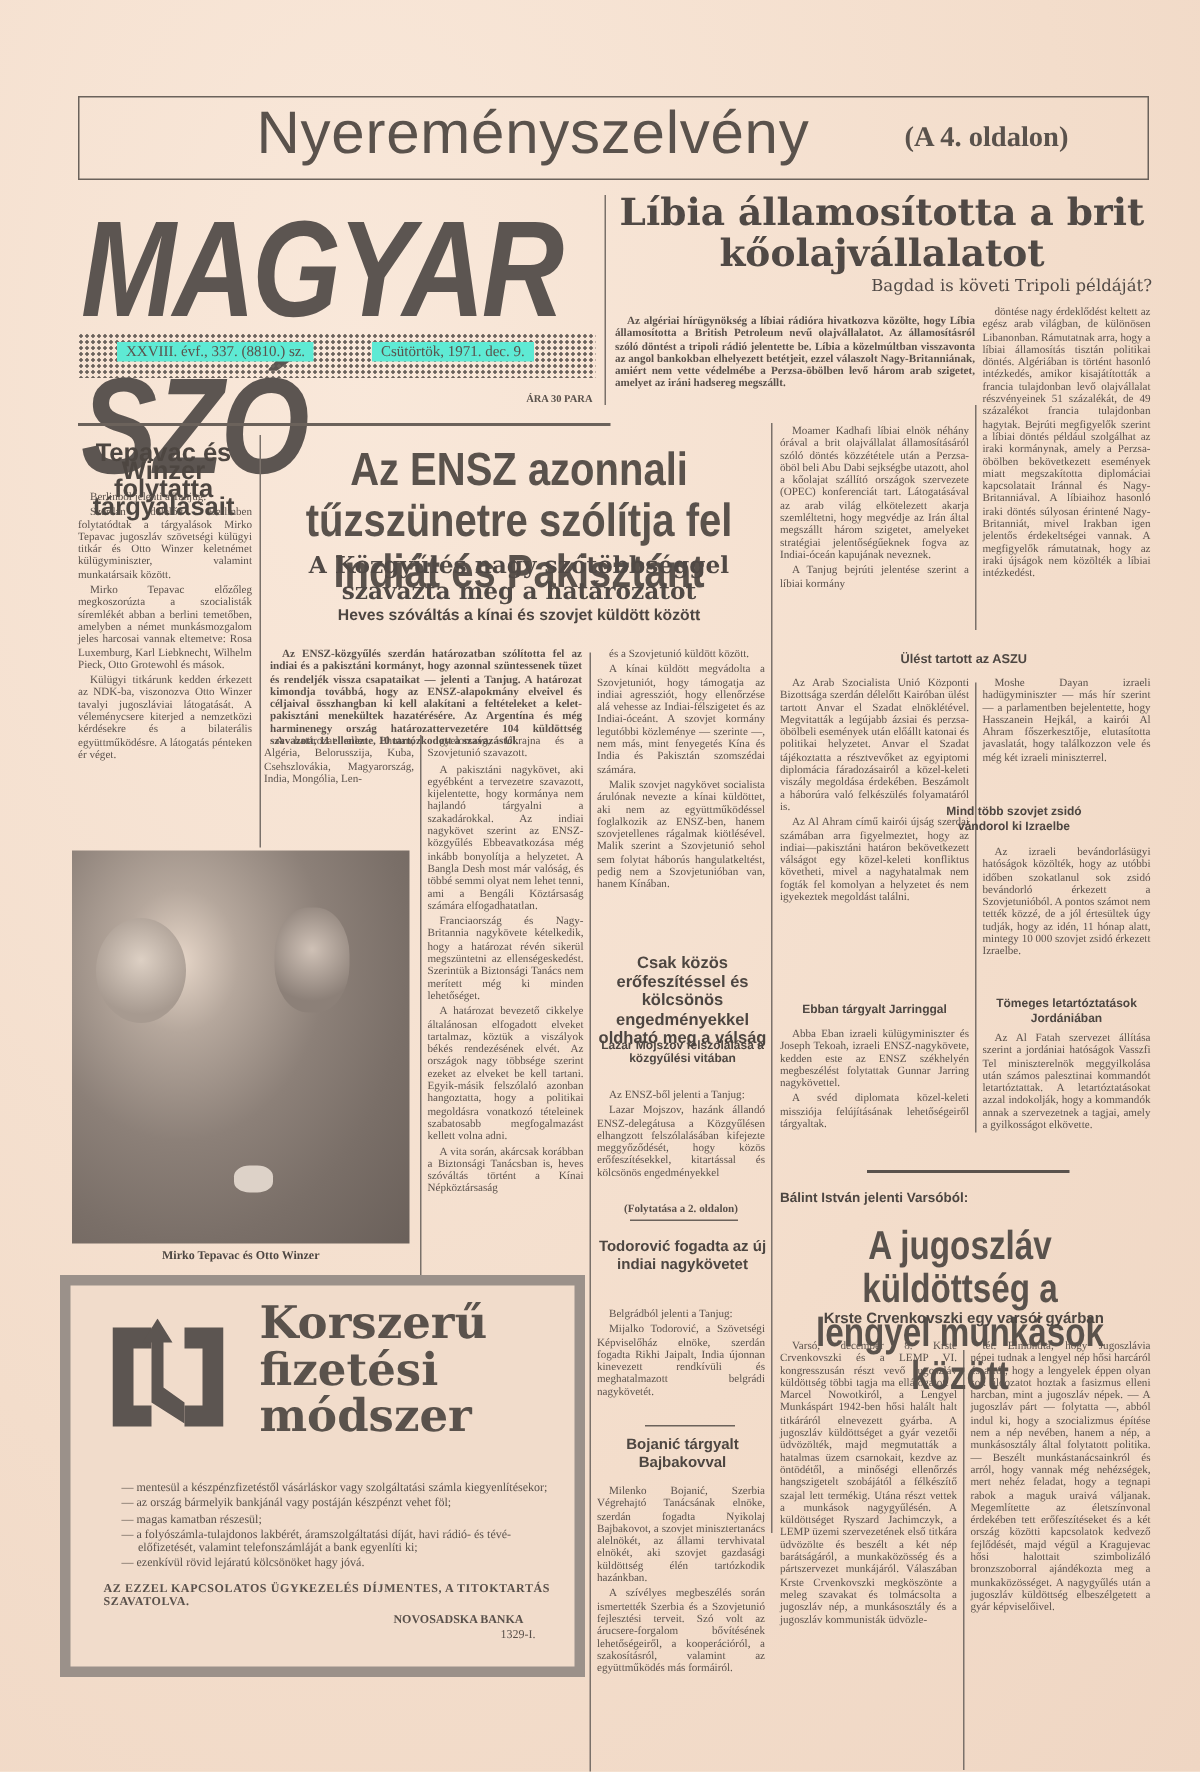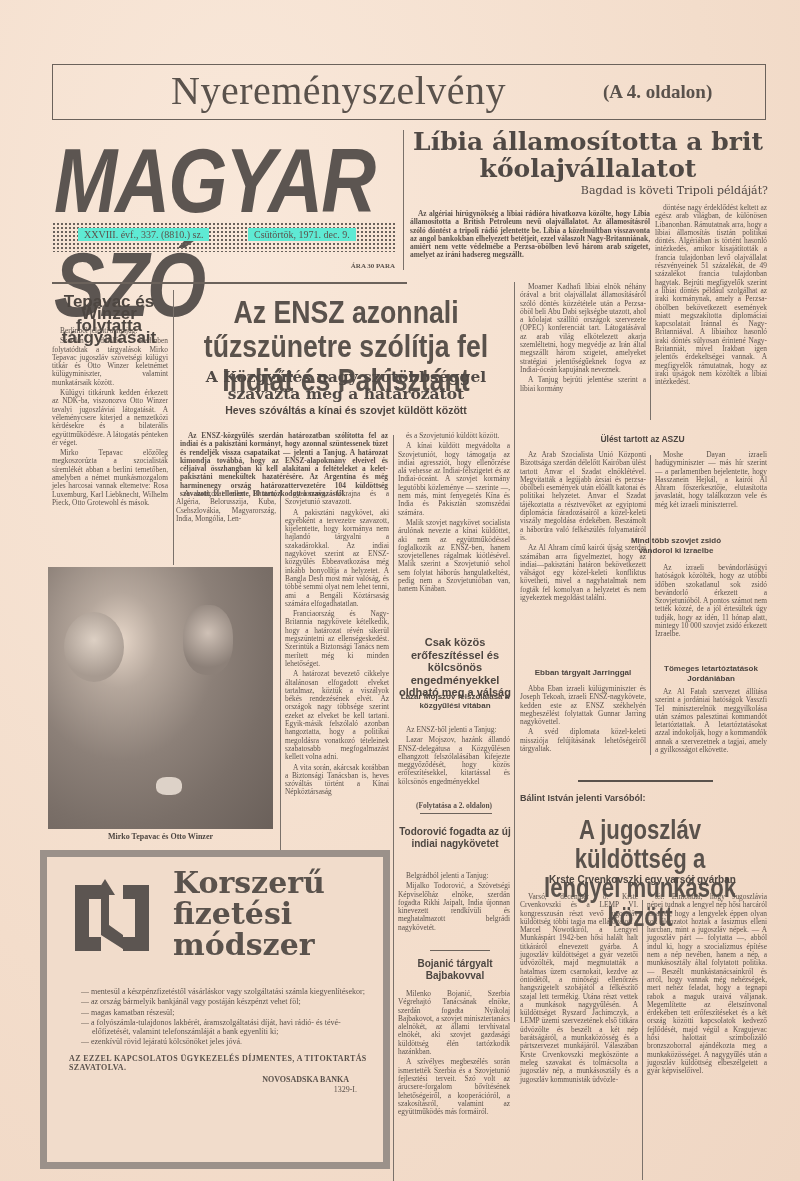--- a/index.html
+++ b/index.html
@@ -9,21 +9,21 @@
     font-family: "Liberation Serif", serif;
     color: #4a413b;
     position: relative;
   }
   .paper { position: absolute; inset: 0; background:
     radial-gradient(ellipse at 30% 20%, #f9e8da 0%, #f3ddcb 60%, #efd6c3 100%); }
   .abs { position: absolute; }
 
   
   .banner { left: 52px; top: 64px; width: 714px; height: 56px; border: 1.5px solid #6b625b; }
-  .banner-title { position: absolute; left: 118px; top: 2px; font-family: Liberation Serif, serif;
+  .banner-title { position: absolute; left: 118px; top: 2px; font-family: Liberation Sans, sans-serif;
     font-size: 40px; color: #5a524c; letter-spacing: 0.5px; }
   .banner-sub { position: absolute; left: 550px; top: 16px; font-family: "Liberation Serif", serif;
     font-weight: bold; font-size: 19px; color: #5a524c; }
 
   
   .mast { left: 52px; top: 128px; width: 345px; height: 140px; }
   .mast-logo { position: absolute; left: 2px; top: 0; font-family: "Liberation Sans", sans-serif;
     font-weight: 900; font-size: 76px; font-style: italic; color: #5c5551; letter-spacing: -2px;
     transform: scaleY(1.2); transform-origin: top left; }
   .mast-strip { position: absolute; left: 0; top: 94px; width: 345px; height: 30px;
@@ -60,21 +60,21 @@
 
   .photo { left: 48px; top: 567px; width: 225px; height: 262px;
     background: radial-gradient(ellipse at 32% 28%, #e6d6c8 0%, #b5a79c 18%, #8c8078 45%, #7a6f68 70%, #6a605a 100%); }
   .photo .p1 { position: absolute; left: 16px; top: 45px; width: 60px; height: 70px; border-radius: 50%;
     background: radial-gradient(circle at 50% 40%, #ddd0c4, #a79a90 70%); }
   .photo .p2 { position: absolute; left: 135px; top: 38px; width: 50px; height: 70px; border-radius: 45%;
     background: radial-gradient(circle at 50% 40%, #cfc1b6, #8c8078 70%); }
   .photo .hand { position: absolute; left: 108px; top: 210px; width: 26px; height: 18px; border-radius: 40%; background: #ddd2c8; }
   .caption { left: 48px; top: 832px; width: 225px; text-align: center; font-size: 8px; font-weight: bold; color: #4d4641; }
 
-  .ad { left: 40px; top: 850px; width: 350px; height: 319px; border: 7px solid #9b918a; background: #f1dccb; padding-left: 44px; }
+  .ad { left: 40px; top: 850px; width: 350px; height: 268px; border: 7px solid #9b918a; background: #f1dccb; padding-left: 44px; }
   .ad-logo { position: absolute; left: 28px; top: 22px; width: 74px; height: 78px; }
   .ad-title { position: absolute; left: 126px; top: 10px; font-family: "DejaVu Serif", serif; font-weight: bold;
     font-size: 30px; line-height: 31px; color: #5a524c; }
   .ad-body { position: absolute; left: 22px; top: 130px; width: 300px; font-size: 8px; line-height: 9.3px; color: #5a514b; }
   .ad-body .lead { font-weight: bold; letter-spacing: 0.4px; margin-bottom: 2px; }
   .ad-body ul { list-style: none; padding-left: 12px; }
   .ad-body li { text-indent: -11px; padding-left: 11px; margin-bottom: 1px; }
   .ad-foot { margin-top: 7px; font-weight: bold; letter-spacing: 0.4px; }
   .ad-bank { text-align: right; font-weight: bold; margin-top: 3px; padding-right: 20px; }
   .ad-code { text-align: right; padding-right: 12px; }
@@ -120,22 +120,22 @@
     <p>A Tanjug bejrúti jelentése szerint a líbiai kormány</p>
 </div>
 <div class="abs txt" style="left:655px;top:204px;width:112px;">
     <p>döntése nagy érdeklődést keltett az egész arab világban, de különösen Libanonban. Rámutatnak arra, hogy a líbiai államosítás tisztán politikai döntés. Algériában is történt hasonló intézkedés, amikor kisajátították a francia tulajdonban levő olajvállalat részvényeinek 51 százalékát, de 49 százalékot francia tulajdonban hagytak. Bejrúti megfigyelők szerint a líbiai döntés például szolgálhat az iraki kormánynak, amely a Perzsa-öbölben bekövetkezett események miatt megszakította diplomáciai kapcsolatait Iránnal és Nagy-Britanniával. A líbiaihoz hasonló iraki döntés súlyosan érintené Nagy-Britanniát, mivel Irakban igen jelentős érdekeltségei vannak. A megfigyelők rámutatnak, hogy az iraki újságok nem közölték a líbiai intézkedést.</p>
   </div>
 
 <div class="abs small-h" style="left:50px;top:296px;width:118px;font-size:17px;line-height:12px;">Tepavac és Winzer folytatta tárgyalásait</div>
 <div class="abs txt" style="left:52px;top:327px;width:116px;">
   <p>Berlinből jelenti a Tanjug:</p>
   <p>Szerdán délelőtt Berlinben folytatódtak a tárgyalások Mirko Tepavac jugoszláv szövetségi külügyi titkár és Otto Winzer keletnémet külügyminiszter, valamint munkatársaik között.</p>
+  <p>Mirko Tepavac előzőleg megkoszorúzta a szocialisták síremlékét abban a berlini temetőben, amelyben a német munkásmozgalom jeles harcosai vannak eltemetve: Rosa Luxemburg, Karl Liebknecht, Wilhelm Pieck, Otto Grotewohl és mások.</p>
   <p>Külügyi titkárunk kedden érkezett az NDK-ba, viszonozva Otto Winzer tavalyi jugoszláviai látogatását. A véleménycsere kiterjed a nemzetközi kérdésekre és a bilaterális együttműködésre. A látogatás pénteken ér véget.</p>
-  <p>Mirko Tepavac előzőleg megkoszorúzta a szocialisták síremlékét abban a berlini temetőben, amelyben a német munkásmozgalom jeles harcosai vannak eltemetve: Rosa Luxemburg, Karl Liebknecht, Wilhelm Pieck, Otto Grotewohl és mások.</p>
 </div>
 
 <div class="abs ensz-h1">Az ENSZ azonnali tűzszünetre szólítja fel Indiát és Pakisztánt</div>
 <div class="abs ensz-h2">A Közgyűlés nagy szótöbbséggel szavazta meg a határozatot</div>
 <div class="abs ensz-h3">Heves szóváltás a kínai és szovjet küldött között</div>
 <div class="abs txt bold" style="left:180px;top:432px;width:208px;">
     <p>Az ENSZ-közgyűlés szerdán határozatban szólította fel az indiai és a pakisztáni kormányt, hogy azonnal szüntessenek tüzet és rendeljék vissza csapataikat — jelenti a Tanjug. A határozat kimondja továbbá, hogy az ENSZ-alapokmány elveivel és céljaival összhangban ki kell alakítani a feltételeket a kelet-pakisztáni menekültek hazatérésére. Az Argentína és még harminenegy ország határozattervezetére 104 küldöttség szavazott, 11 ellenezte, 10 tartózkodott a szavazástól.</p>
   </div>
 <div class="abs txt" style="left:176px;top:490px;width:100px;">
     <p>A határozat ellen Bhutan, Algéria, Belorusszija, Kuba, Csehszlovákia, Magyarország, India, Mongólia, Len-</p>
@@ -229,19 +229,19 @@
     <div>Korszerű</div>
     <div>fizetési</div>
     <div>módszer</div>
   </div>
   <div class="ad-body">
     <ul>
       <li>— mentesül a készpénzfizetéstől vásárláskor vagy szolgáltatási számla kiegyenlítésekor;</li>
       <li>— az ország bármelyik bankjánál vagy postáján készpénzt vehet föl;</li>
       <li>— magas kamatban részesül;</li>
       <li>— a folyószámla-tulajdonos lakbérét, áramszolgáltatási díját, havi rádió- és tévé-előfizetését, valamint telefonszámláját a bank egyenlíti ki;</li>
-      <li>— ezenkívül rövid lejáratú kölcsönöket jeles jóvá.</li>
+      <li>— ezenkívül rövid lejáratú kölcsönöket hagy jóvá.</li>
     </ul>
     <div class="ad-foot">AZ EZZEL KAPCSOLATOS ÜGYKEZELÉS DÍJMENTES, A TITOKTARTÁS SZAVATOLVA.</div>
     <div class="ad-bank">NOVOSADSKA BANKA</div>
     <div class="ad-code">1329-I.</div>
   </div>
 </div>
 
 </body></html>

